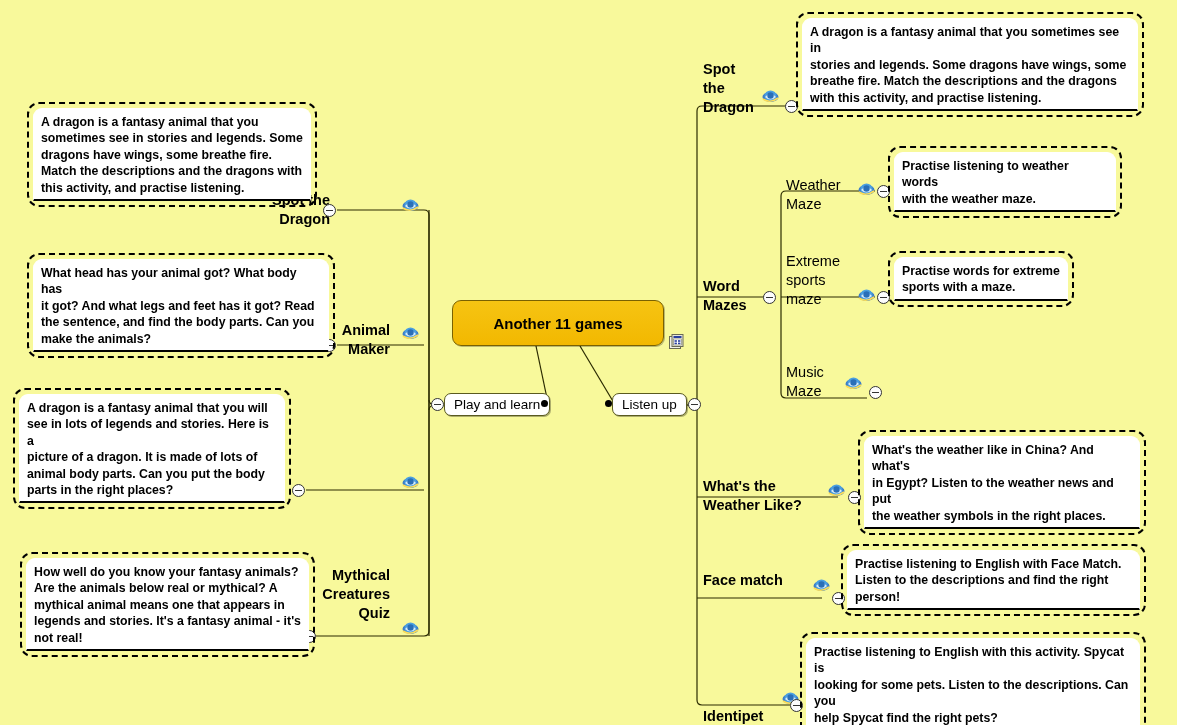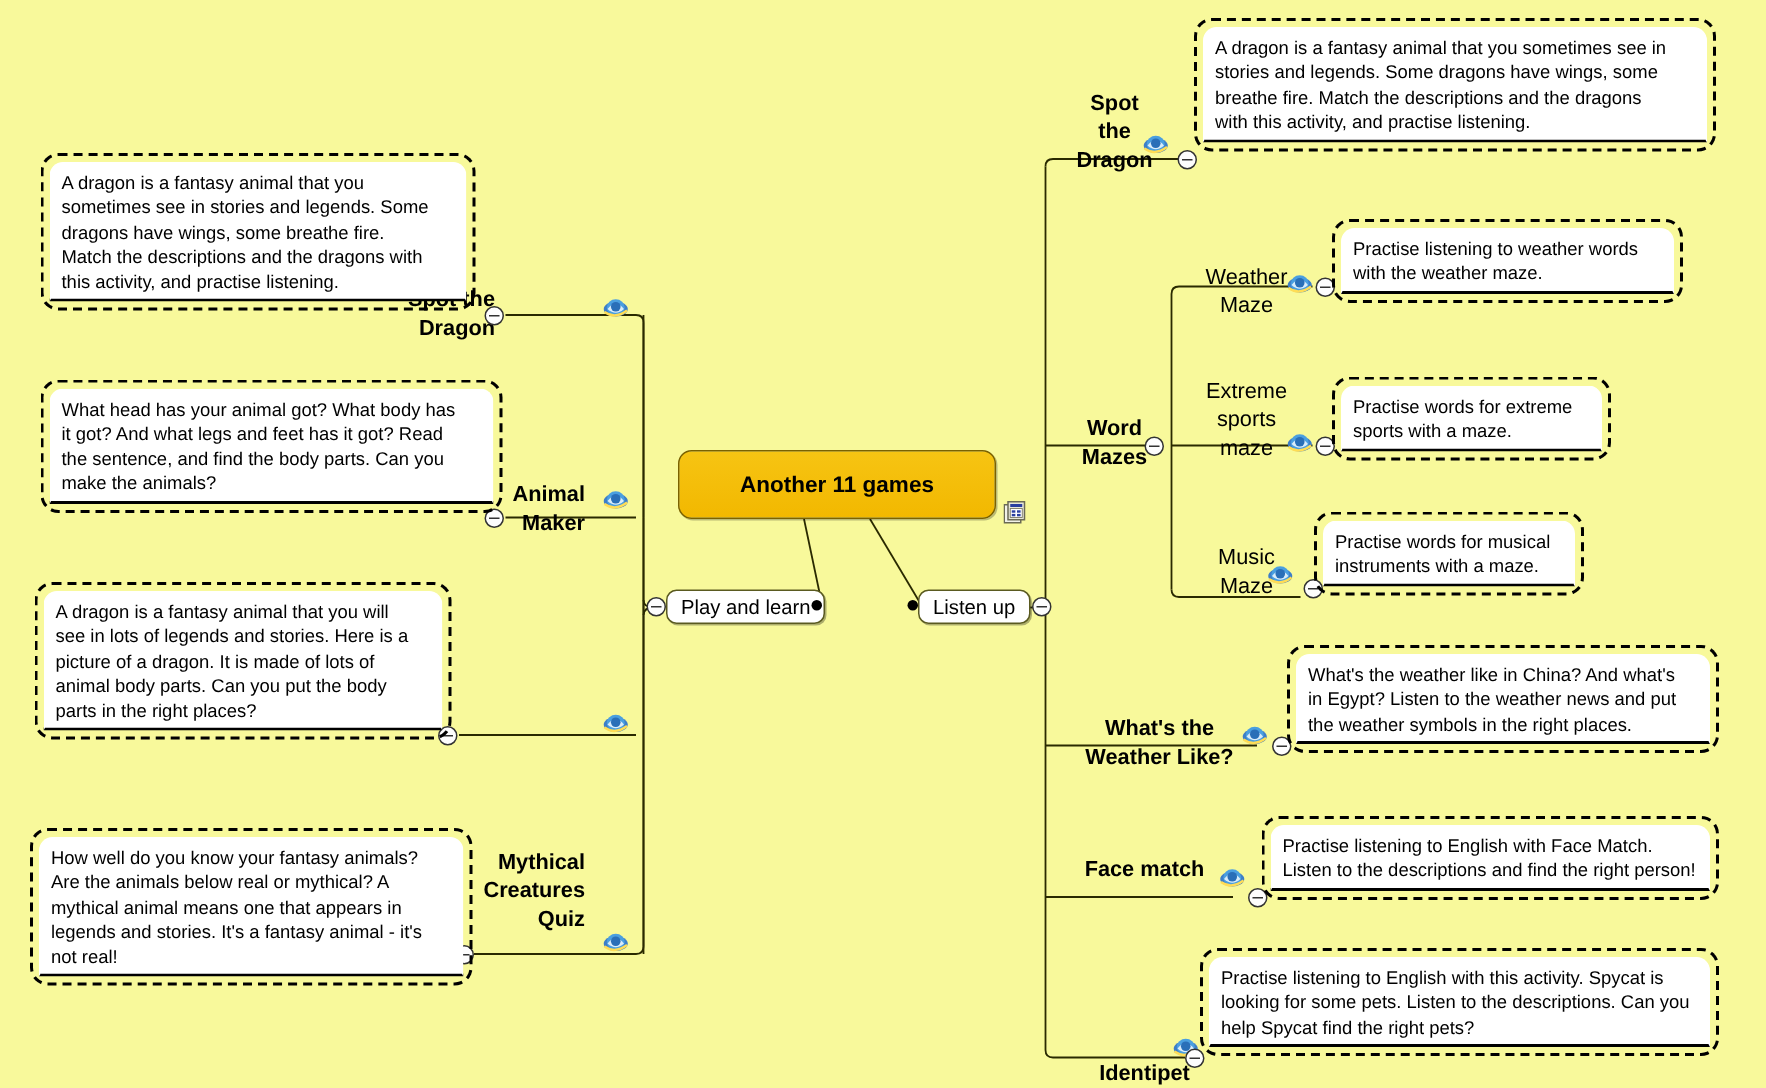--- a/index.html
+++ b/index.html
@@ -28,33 +28,34 @@
   .note .inner {
     background: #ffffff;
     border: 1px solid #ffffff;
     border-bottom: 2px solid #000;
     border-radius: 9px 9px 0 0;
     padding: 5px 7px 3px 7px;
     font-size: 12.3px;
     line-height: 16.4px;
     color: #000;
     white-space: pre-line;
+    font-weight: bold;
   }
 
   
   .topic {
     position: absolute;
     font-size: 14.5px;
     line-height: 19px;
     color: #000;
     font-weight: bold;
     white-space: pre-line;
   }
   .topic.right-al { text-align: right; }
-  .topic.left-al  { text-align: center; }
+  .topic.left-al  { text-align: left; }
   .topic.plain { font-weight: normal; font-size: 14.5px; }
 
   
   .ie {
     position: absolute;
     width: 17px; height: 16px;
   }
 
   
   #central {
@@ -233,21 +234,21 @@
   <div class="ie" style="left:402px; top:474px;">
     <svg viewBox="0 0 17 16" width="17" height="16">
       <ellipse cx="8.5" cy="9" rx="8" ry="5" fill="#3d7ec8"></ellipse>
       <ellipse cx="8.5" cy="8" rx="6" ry="5.5" fill="#4a9fe0"></ellipse>
       <path d="M3 9 Q8.5 2 14 9 Q8.5 14 3 9Z" fill="#d9ecfa"></path>
       <ellipse cx="8.5" cy="7.5" rx="3.2" ry="3.2" fill="#2a6fb8"></ellipse>
       <path d="M1 11 Q8 16 16 10" stroke="#ffdd55" stroke-width="1.6" fill="none"></path>
     </svg>
   </div>
   <div class="knob" style="left:292px; top:484px;"></div>
-  <div class="note" style="left:23px; top:388px; width:278px;">
+  <div class="note" style="left:13px; top:388px; width:278px;">
     <div class="inner">A dragon is a fantasy animal that you will
 see in lots of legends and stories. Here is a
 picture of a dragon. It is made of lots of
 animal body parts. Can you put the body
 parts in the right places?</div>
   </div>
 
   <div class="topic right-al" style="left:250px; top:547px; width:140px;">
     <span>Mythical
 Creatures
@@ -345,24 +346,20 @@
   <div class="ie" style="left:845px; top:375px;">
     <svg viewBox="0 0 17 16" width="17" height="16">
       <ellipse cx="8.5" cy="9" rx="8" ry="5" fill="#3d7ec8"></ellipse>
       <ellipse cx="8.5" cy="8" rx="6" ry="5.5" fill="#4a9fe0"></ellipse>
       <path d="M3 9 Q8.5 2 14 9 Q8.5 14 3 9Z" fill="#d9ecfa"></path>
       <ellipse cx="8.5" cy="7.5" rx="3.2" ry="3.2" fill="#2a6fb8"></ellipse>
       <path d="M1 11 Q8 16 16 10" stroke="#ffdd55" stroke-width="1.6" fill="none"></path>
     </svg>
   </div>
   <div class="knob" style="left:869px; top:386px;"></div>
-  <div class="note" style="left:876px; top:341px; width:180px;">
-    <div class="inner">Practise words for musical
-instruments with a maze.</div>
-  </div>
 
   <div class="topic left-al" style="left:703px; top:458px; width:140px;">
     <span>What's the
 Weather Like?</span>
   </div>
   <div class="ie" style="left:828px; top:482px;">
     <svg viewBox="0 0 17 16" width="17" height="16">
       <ellipse cx="8.5" cy="9" rx="8" ry="5" fill="#3d7ec8"></ellipse>
       <ellipse cx="8.5" cy="8" rx="6" ry="5.5" fill="#4a9fe0"></ellipse>
       <path d="M3 9 Q8.5 2 14 9 Q8.5 14 3 9Z" fill="#d9ecfa"></path>

